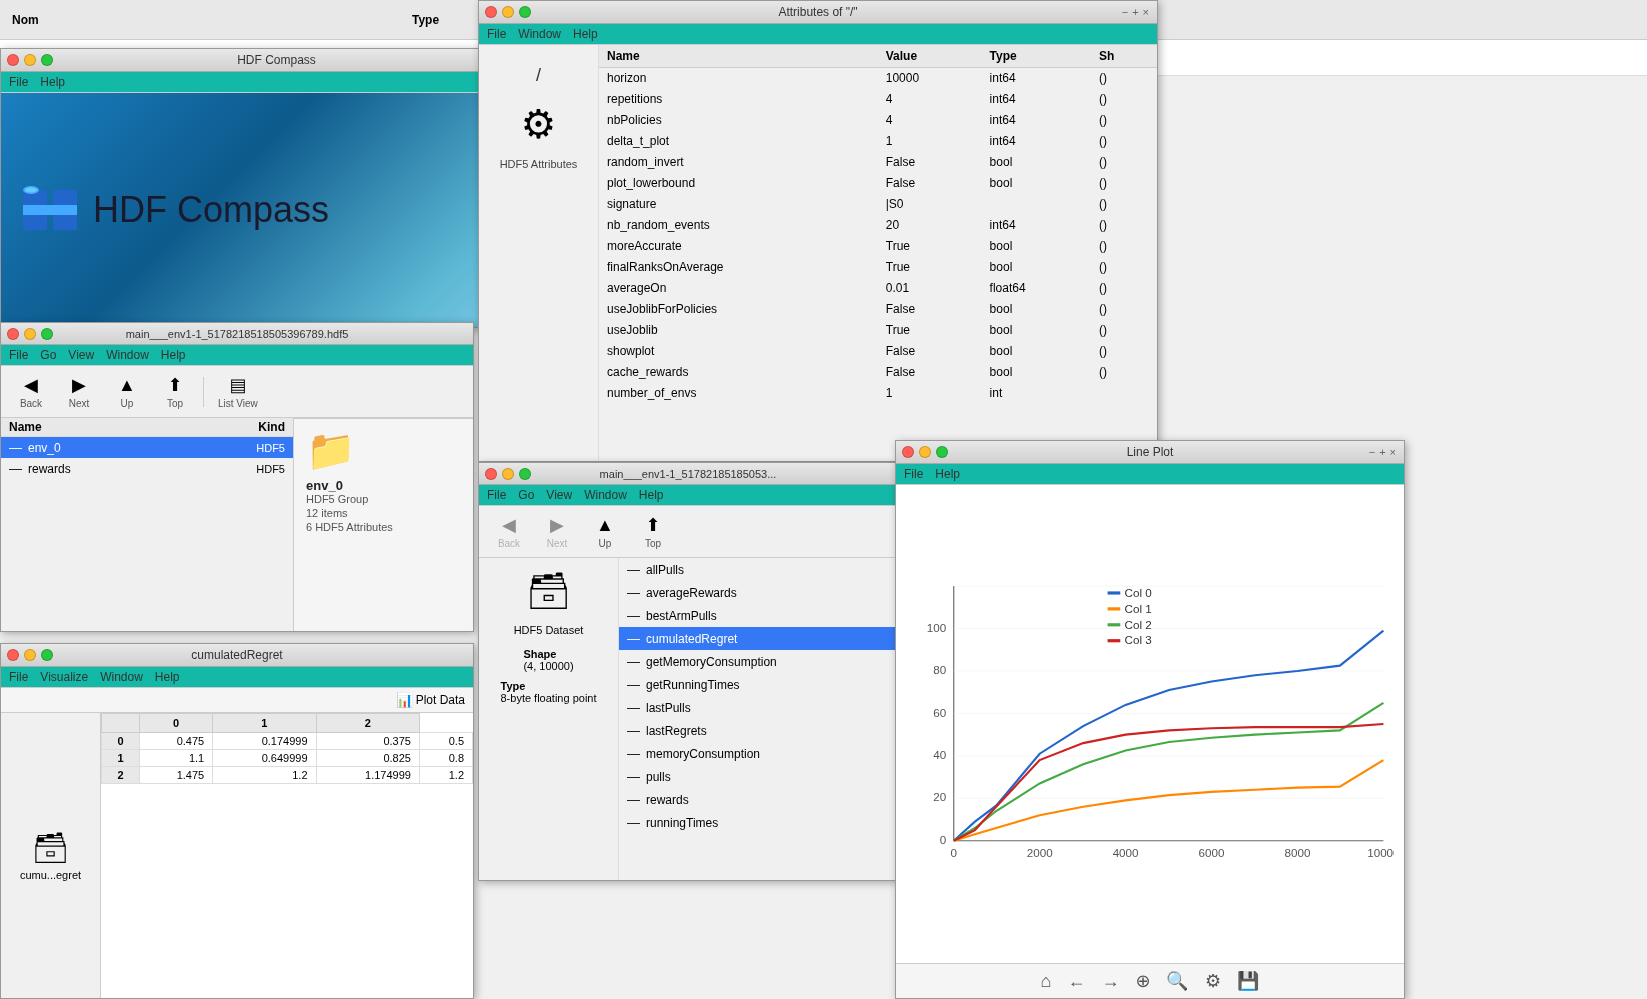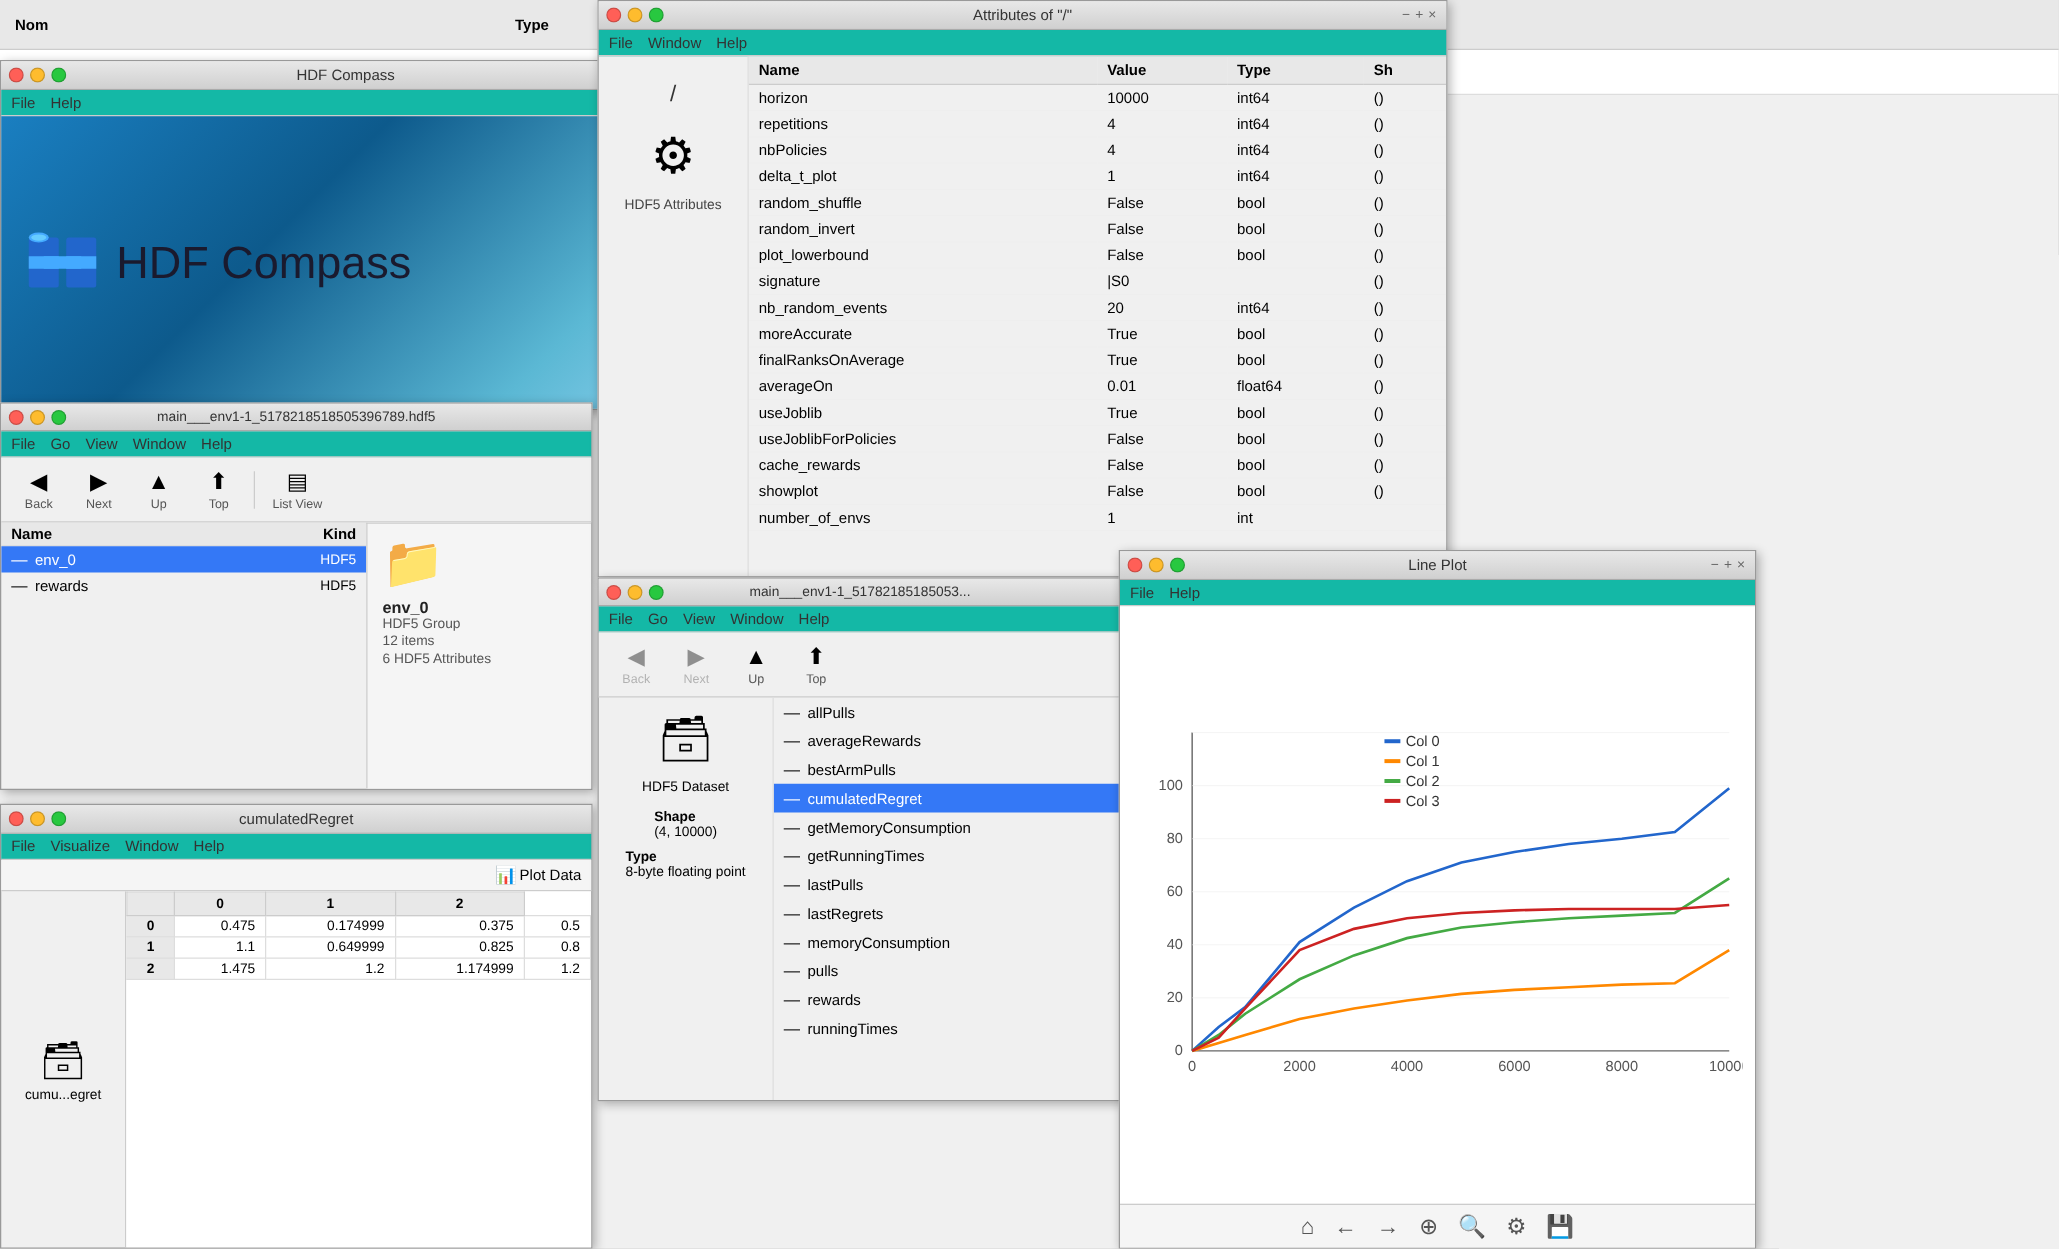--- a/index.html
+++ b/index.html
@@ -530,26 +530,20 @@
               <td>int64</td>
               <td>()</td>
             </tr>
             <tr>
               <td>delta_t_plot</td>
               <td>1</td>
               <td>int64</td>
               <td>()</td>
             </tr>
             <tr>
-              <td>random_shuffle</td>
-              <td>False</td>
-              <td>bool</td>
-              <td>()</td>
-            </tr>
-            <tr>
               <td>random_invert</td>
               <td>False</td>
               <td>bool</td>
               <td>()</td>
             </tr>
             <tr>
               <td>plot_lowerbound</td>
               <td>False</td>
               <td>bool</td>
               <td>()</td>
@@ -578,39 +572,39 @@
               <td>bool</td>
               <td>()</td>
             </tr>
             <tr>
               <td>averageOn</td>
               <td>0.01</td>
               <td>float64</td>
               <td>()</td>
             </tr>
             <tr>
+              <td>useJoblibForPolicies</td>
+              <td>False</td>
+              <td>bool</td>
+              <td>()</td>
+            </tr>
+            <tr>
               <td>useJoblib</td>
               <td>True</td>
               <td>bool</td>
               <td>()</td>
             </tr>
             <tr>
-              <td>useJoblibForPolicies</td>
+              <td>showplot</td>
               <td>False</td>
               <td>bool</td>
               <td>()</td>
             </tr>
             <tr>
               <td>cache_rewards</td>
-              <td>False</td>
-              <td>bool</td>
-              <td>()</td>
-            </tr>
-            <tr>
-              <td>showplot</td>
               <td>False</td>
               <td>bool</td>
               <td>()</td>
             </tr>
             <tr>
               <td>number_of_envs</td>
               <td>1</td>
               <td>int</td>
               <td></td>
             </tr>

